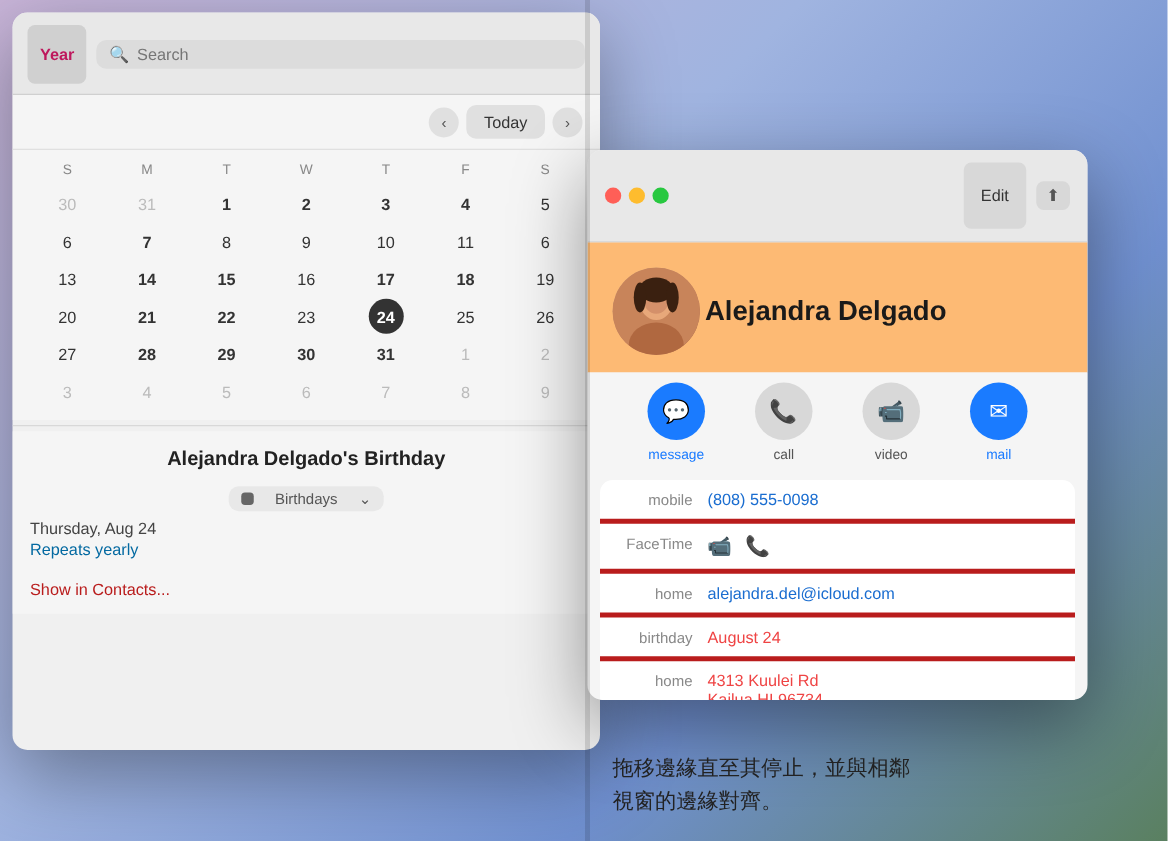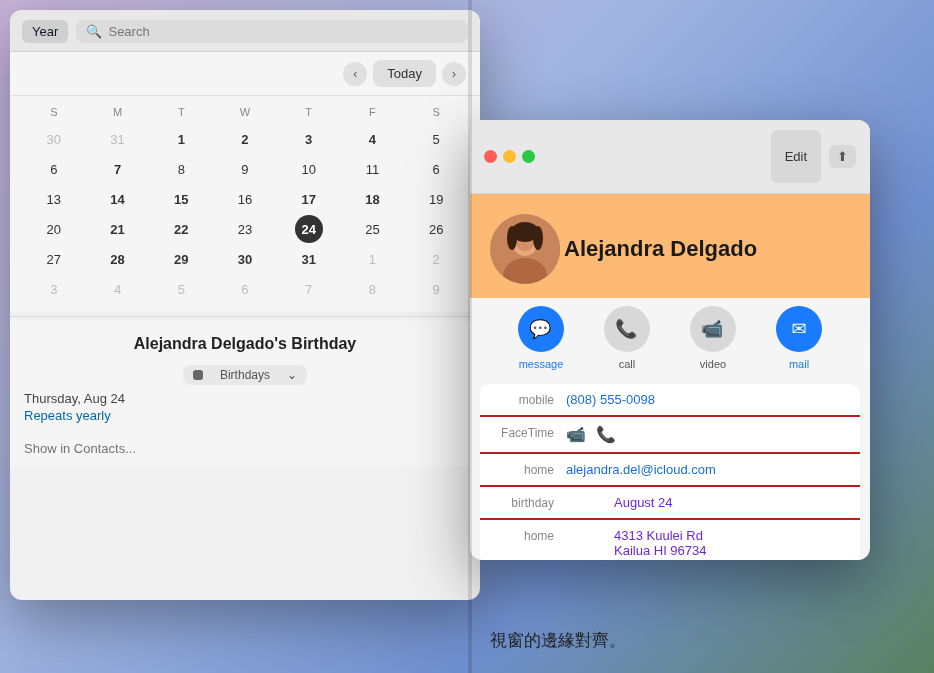--- a/index.html
+++ b/index.html
@@ -32,25 +32,25 @@
       display: flex;
       align-items: center;
       gap: 8px;
       border-bottom: 1px solid #d0d0d0;
     }
 
     .year-button {
       background: #d0d0d0;
       border: none;
       border-radius: 6px;
-      padding: 4px 10px;
-      font-size: 13px;
-      font-weight: 400;
-      cursor: pointer;
-      color: #0f172a;
+      padding: 16px 10px;
+      font-size: 13px;
+      font-weight: 700;
+      cursor: pointer;
+      color: #be185d;
     }
 
     .search-bar {
       flex: 1;
       display: flex;
       align-items: center;
       background: #dcdcdc;
       border-radius: 8px;
       padding: 4px 10px;
       gap: 6px;
@@ -219,21 +219,21 @@
     }
 
     .event-repeat {
       font-size: 13px;
       color: #0369a1;
       margin-bottom: 16px;
     }
 
     .show-contacts-link {
       font-size: 13px;
-      color: #737373;
+      color: #b91c1c;
       cursor: pointer;
       text-decoration: none;
     }
 
     
     .contact-window {
       position: absolute;
       top: 120px;
       left: 470px;
       width: 400px;
@@ -366,21 +366,21 @@
       background: #fff;
       border-radius: 10px;
       margin: 0 10px;
       overflow: hidden;
     }
 
     .info-row {
       display: flex;
       align-items: flex-start;
       padding: 8px 14px;
-      border-bottom: 2px solid #b91c1c;
+      border-bottom: 4px solid #b91c1c;
     }
 
     .info-row:last-child {
       border-bottom: none;
     }
 
     .info-label {
       font-size: 12px;
       color: #888;
       width: 72px;
@@ -390,22 +390,21 @@
       padding-top: 1px;
     }
 
     .info-value {
       font-size: 13px;
       color: #1a6dd0;
       flex: 1;
     }
 
     .info-value.black {
-      color: #6d28d9;
-      margin-left: 48px;
+      color: #ef4444;
     }
 
     .facetime-icons {
       display: flex;
       gap: 10px;
     }
 
     .facetime-icon {
       font-size: 16px;
       color: #555;
@@ -615,15 +614,15 @@
       <span class="info-value black">August 24</span>
     </div>
     <div class="info-row">
       <span class="info-label">home</span>
       <span class="info-value black">4313 Kuulei Rd<br>Kailua HI 96734</span>
     </div>
   </div>
 </div>
 
 <div class="caption-text">
-  <br>
+  <span>拖移邊緣直至其停止，並與相鄰</span><br>
   <span>視窗的邊緣對齊。</span>
 </div>
 
 </body></html>

